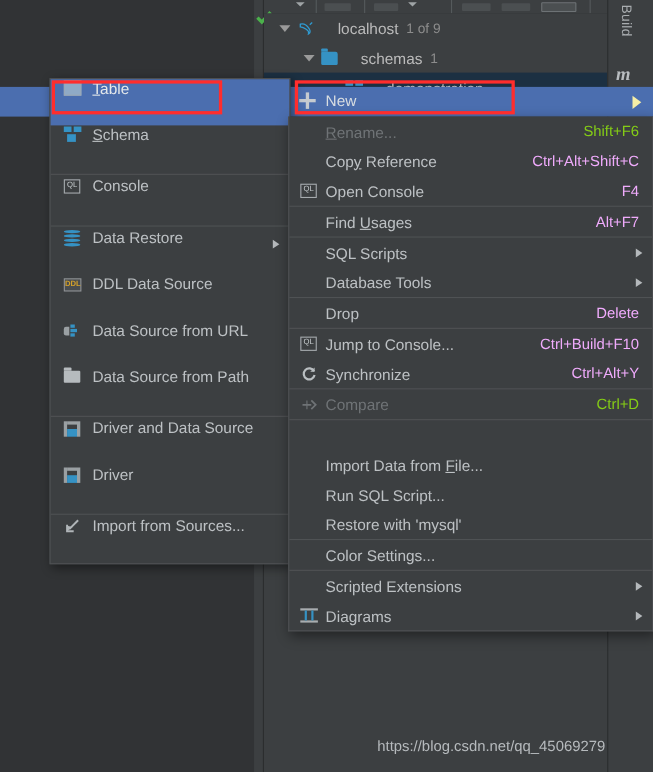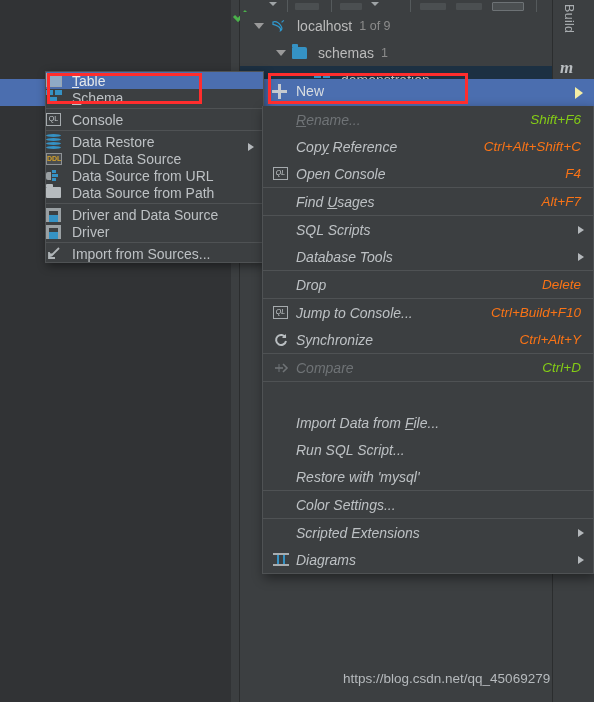--- a/index.html
+++ b/index.html
@@ -26,21 +26,21 @@
 
   
   .tree{position:absolute;left:240px;top:12px;width:312px;height:68px;background:#3c3f41;}
   .tree-row{position:relative;height:27px;display:flex;align-items:center;font-size:14px;color:#bbbbbb;}
   .tree-row.sel{background:#1c3042;}
   .twisty{width:0;height:0;border-left:5px solid transparent;border-right:5px solid transparent;
           border-top:6px solid #9a9a9a;margin-right:6px;flex:0 0 auto;}
   .t-ind1{margin-left:14px;}
   .t-ind2{margin-left:36px;}
   .t-ind3{margin-left:74px;}
-  .tree-label{margin-left:11px;}
+  .tree-label{margin-left:21px;}
   .tree-count{margin-left:7px;color:#8c8c8c;font-size:12.5px;}
 
   
   .ico{flex:0 0 auto;display:inline-block;position:relative;}
   .ico-dolphin{width:16px;height:16px;}
   .ico-folder{width:15px;height:12px;background:#3592c4;border-radius:1px 2px 1px 1px;position:relative;}
   .ico-folder:before{content:"";position:absolute;left:0;top:-3px;width:6px;height:3px;background:#3592c4;border-radius:1px 1px 0 0;}
   .ico-schema{width:16px;height:13px;position:relative;}
   .ico-schema i{position:absolute;background:#3592c4;display:block;}
 
@@ -58,39 +58,39 @@
   .new-band .plus:before,.new-band .plus:after{content:"";position:absolute;background:#c6cbd0;}
   .new-band .plus:before{left:0;top:6px;width:15px;height:3px;}
   .new-band .plus:after{left:6px;top:0;width:3px;height:15px;}
   .new-band .lbl{position:absolute;left:296px;top:4px;font-size:14px;color:#d8dde1;text-align:center;}
   .new-band .arrow{position:absolute;left:575px;top:8px;width:0;height:0;
       border-top:6px solid transparent;border-bottom:6px solid transparent;border-left:8px solid #f5eea6;}
 
   
   .submenu{position:absolute;left:45px;top:71px;width:217px;background:#3c3f41;
            border:1px solid #4f5254;box-shadow:2px 3px 9px rgba(0,0,0,.45);}
-  .submenu .mi{position:relative;height:17px;display:flex;align-items:flex-end;
-      font-size:14px;color:#bdc1c4;box-sizing:border-box;}
+  .submenu .mi{position:relative;height:42px;display:flex;align-items:flex-start;
+      font-size:14px;color:#bdc1c4;padding-left:12px;box-sizing:border-box;}
   .submenu .mi.hl{background:#4b6eaf;color:#e4e8ea;}
   .submenu .mi .micon{width:17px;height:17px;margin-right:9px;flex:0 0 auto;position:relative;}
   .submenu .mi .mlabel u{text-decoration:underline;}
   .sm-sep{height:1px;background:#4f5254;margin:2px 0;}
   .sm-arrow{position:absolute;right:9px;top:10px;width:0;height:0;
       border-top:4.5px solid transparent;border-bottom:4.5px solid transparent;border-left:6px solid #b4b8bb;}
 
   
   .ctxmenu{position:absolute;left:262px;top:106px;width:332px;background:#3c3f41;
            border-left:1px solid #4f5254;border-bottom:1px solid #4f5254;border-right:1px solid #4f5254;
-           box-shadow:2px 4px 11px rgba(0,0,0,.45);box-sizing:border-box;font-style:italic;}
+           box-shadow:2px 4px 11px rgba(0,0,0,.45);box-sizing:border-box;}
   .ctxmenu .ci{position:relative;height:27px;display:flex;align-items:center;
       font-size:14px;color:#bdc1c4;padding-left:10px;box-sizing:border-box;}
   .ctxmenu .ci.disabled{color:#6f7376;}
   .ctxmenu .ci .cicon{width:17px;height:17px;margin-right:6px;flex:0 0 auto;position:relative;}
   .ctxmenu .ci .clabel{flex:1 1 auto;}
-  .ctxmenu .ci .ckey{margin-left:auto;padding-right:12px;color:#f97316;font-size:13.5px;}
+  .ctxmenu .ci .ckey{margin-left:auto;padding-right:12px;color:#f0abfc;font-size:13.5px;}
   .ctxmenu .ci.disabled .ckey{color:#84cc16;}
   .ci-sep{height:1px;background:#4f5254;}
   .c-arrow{position:absolute;right:9px;top:10px;width:0;height:0;
       border-top:4.5px solid transparent;border-bottom:4.5px solid transparent;border-left:6px solid #b4b8bb;}
   .underline{text-decoration:underline;}
 
   
   .ic-table{width:16px;height:14px;border:1px solid #9aa7b4;background:#8faac6;box-sizing:border-box;}
   .ic-console{width:15px;height:13px;border:1.5px solid #a6abae;box-sizing:border-box;
       color:#c8cdd0;font-size:7px;line-height:10px;text-align:center;font-family:"Liberation Sans",sans-serif;}

